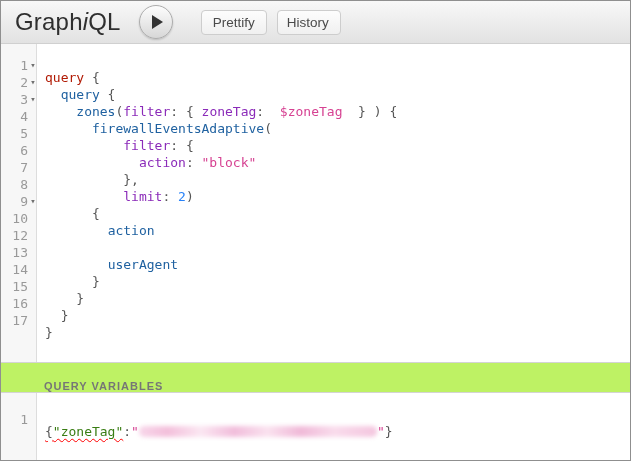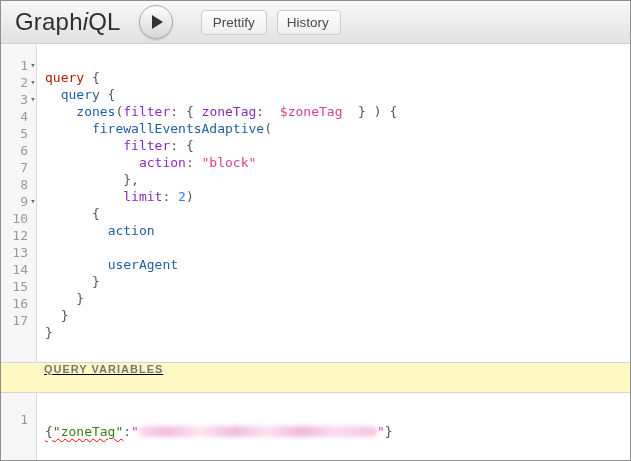--- a/index.html
+++ b/index.html
@@ -92,26 +92,25 @@
     text-decoration-thickness: 1px;
     text-underline-offset: 2px;
   }
 
   .query-editor { flex: 1 1 auto; padding-top: 13px; }
   .query-editor .gutter-bg { top: -13px; }
 
   
   .vars-titlebar {
     flex: 0 0 31px;
-    background: #fef9c3;
+    background: #bef264;
     border-top: 1px solid #d4d4d4;
     border-bottom: 1px solid #d4d4d4;
-    display: flex; align-items: flex-start;
+    display: flex; align-items: flex-end;
     padding-left: 43px;
-    text-decoration: underline;
   }
   .vars-title {
     font-size: 11px; font-weight: bold; color: #767676;
     letter-spacing: 1px; text-transform: uppercase;
   }
   .vars-editor { flex: 1 1 auto; padding-top: 18px; }
   .vars-editor .gutter-bg { top: -18px; }
 
   .redacted {
     display: inline-block;

